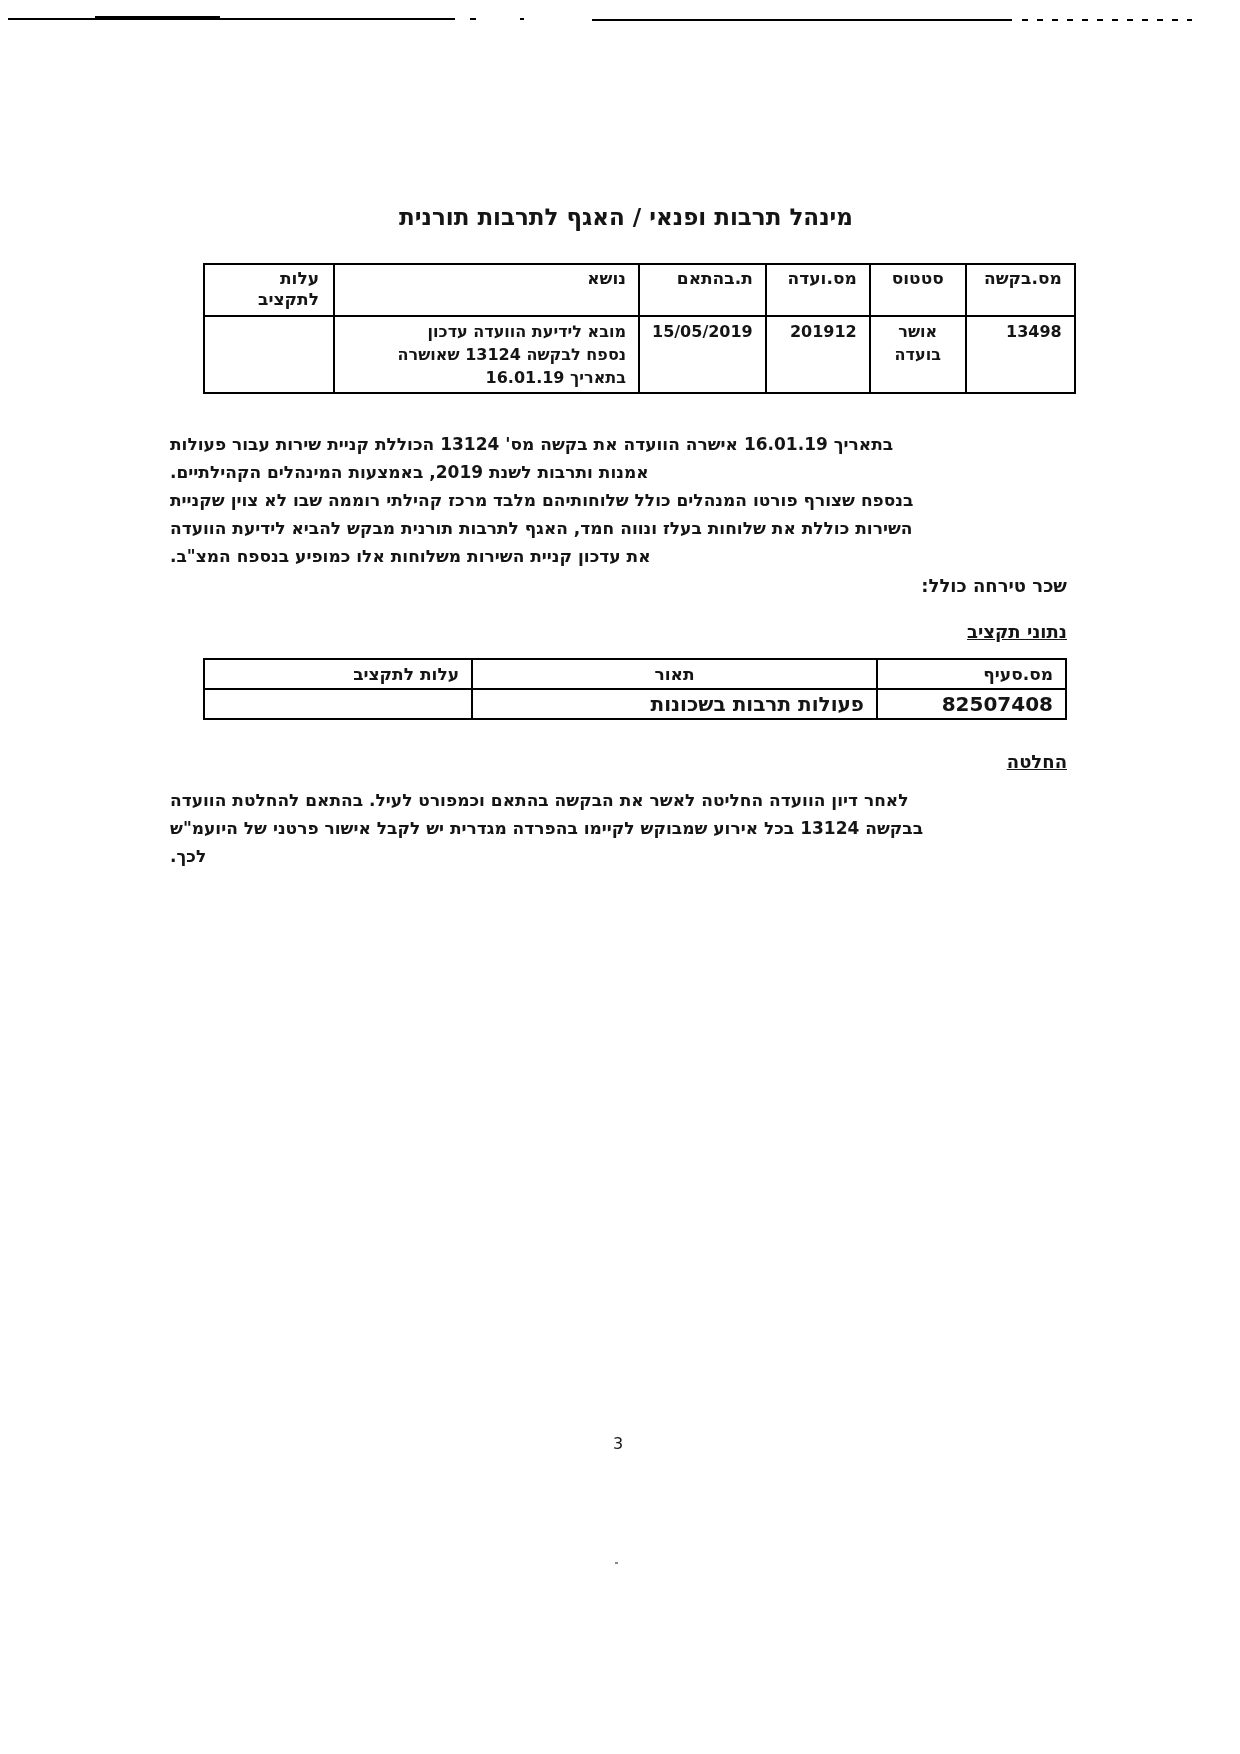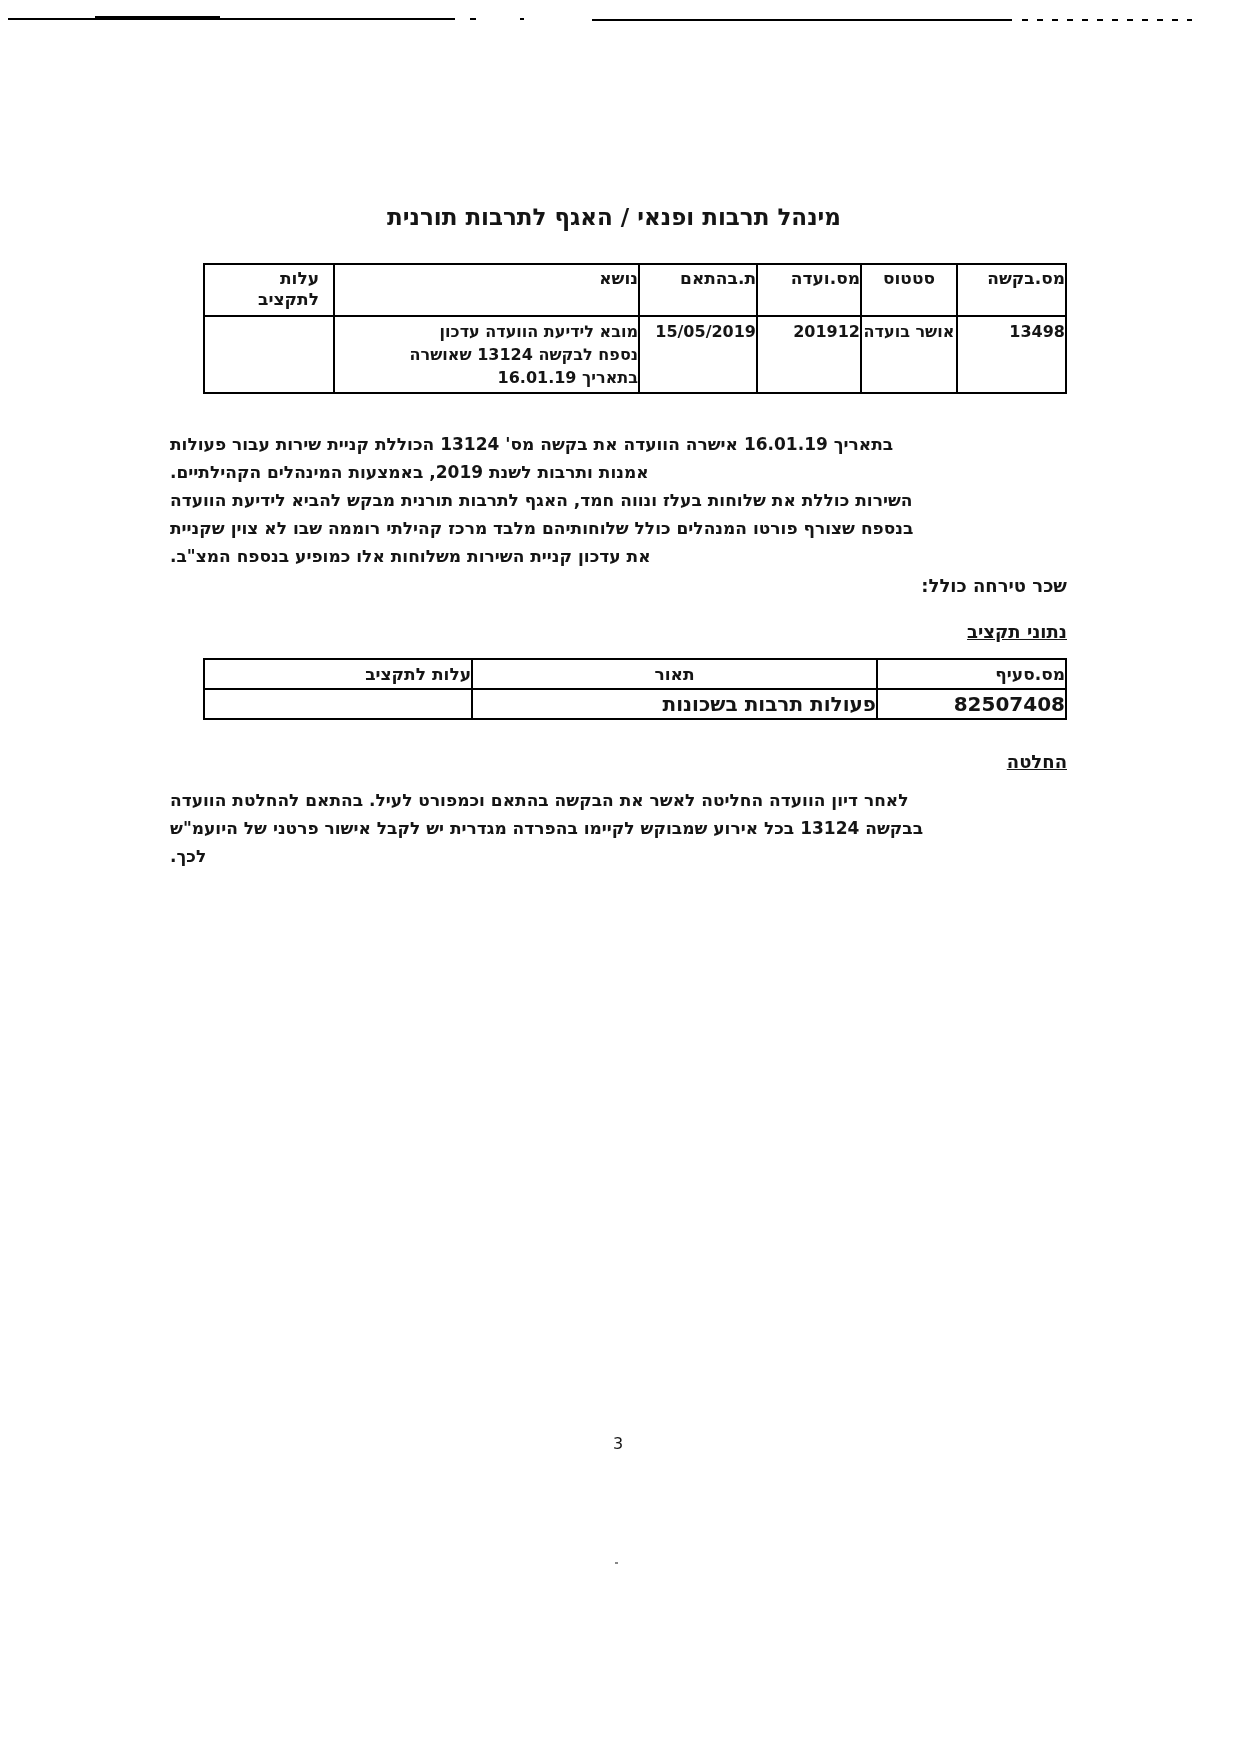--- a/index.html
+++ b/index.html
@@ -6,27 +6,27 @@
   body{
     width:1240px;height:1754px;position:relative;background:#ffffff;
     font-family:"DejaVu Sans",sans-serif;color:#151515;overflow:hidden;
   }
   .abs{position:absolute;}
   
   .noise{position:absolute;background:#000;}
   .noise-dashed{position:absolute;background:repeating-linear-gradient(90deg,#000 0 6px,transparent 6px 15px);}
   
   .doc-title{
-    left:274px;top:204px;width:680px;text-align:center;
+    left:286px;top:204px;width:680px;text-align:center;
     font-size:23px;font-weight:bold;direction:rtl;
   }
   
   table{border-collapse:collapse;table-layout:fixed;direction:rtl;}
   th,td{border:2px solid #000;font-weight:bold;vertical-align:top;
-        padding:3px 0;overflow:hidden;}
+        padding:3px 12px;overflow:hidden;}
   .tbl1{left:203px;top:263px;}
   .tbl1 th{font-size:17px;text-align:right;height:44px;line-height:21px;}
   .tbl1 td{font-size:16px;text-align:right;height:66px;line-height:23px;}
   .tbl1 .hdr-cost{padding:3px 14px;}
   .tbl1 .cell-status{text-align:center;}
   .subject-line{white-space:nowrap;}
   .tbl2{left:203px;top:658px;}
   .tbl2 th{font-size:17px;height:22px;line-height:22px;text-align:right;}
   .tbl2 td{font-size:20px;height:22px;line-height:22px;text-align:right;}
   .tbl2 .hdr-desc{text-align:center;margin-top:38px;}
@@ -88,22 +88,22 @@
       <div class="subject-line">בתאריך 16.01.19</div>
     </td>
     <td></td>
   </tr>
 </tbody>
   </table>
 
 <div class="abs para" style="top:430px;">
   <div class="line">בתאריך 16.01.19 אישרה הוועדה את בקשה מס' 13124 הכוללת קניית שירות עבור פעולות</div>
   <div class="line">אמנות ותרבות לשנת 2019, באמצעות המינהלים הקהילתיים.</div>
+  <div class="line">בנספח שצורף פורטו המנהלים כולל שלוחותיהם מלבד מרכז קהילתי רוממה שבו לא צוין שקניית</div>
   <div class="line">השירות כוללת את שלוחות בעלז ונווה חמד, האגף לתרבות תורנית מבקש להביא לידיעת הוועדה</div>
-  <div class="line">בנספח שצורף פורטו המנהלים כולל שלוחותיהם מלבד מרכז קהילתי רוממה שבו לא צוין שקניית</div>
   <div class="line">את עדכון קניית השירות משלוחות אלו כמופיע בנספח המצ"ב.</div>
 </div>
 
 <div class="abs label-line" style="top:575px;text-align:right;">שכר טירחה כולל:</div>
 
 <div class="abs label-line underlined" style="top:621px;">נתוני תקציב</div>
 
 <table class="abs tbl2">
   <colgroup>
     <col style="width:189px">

